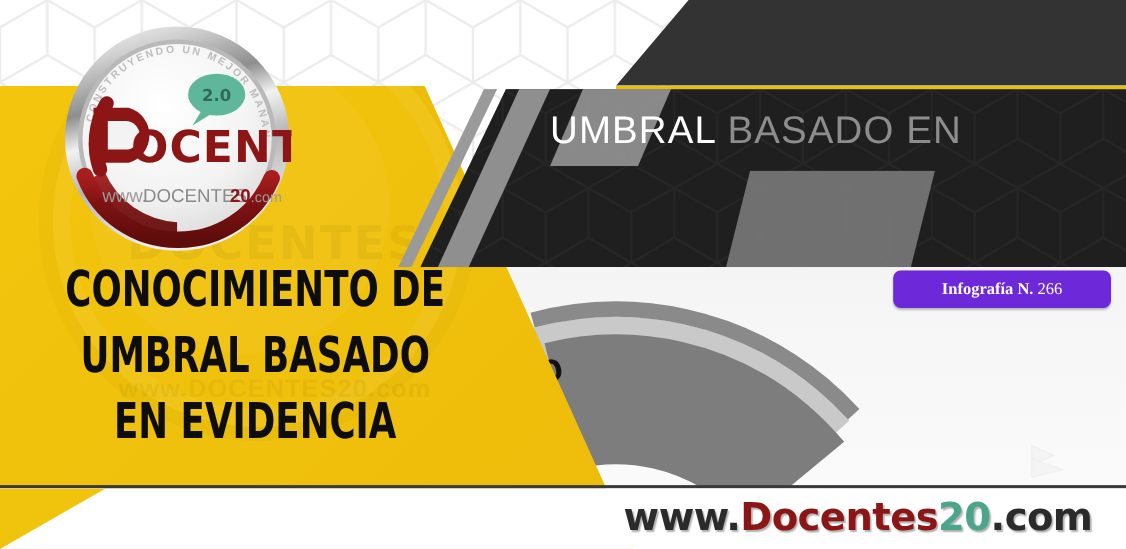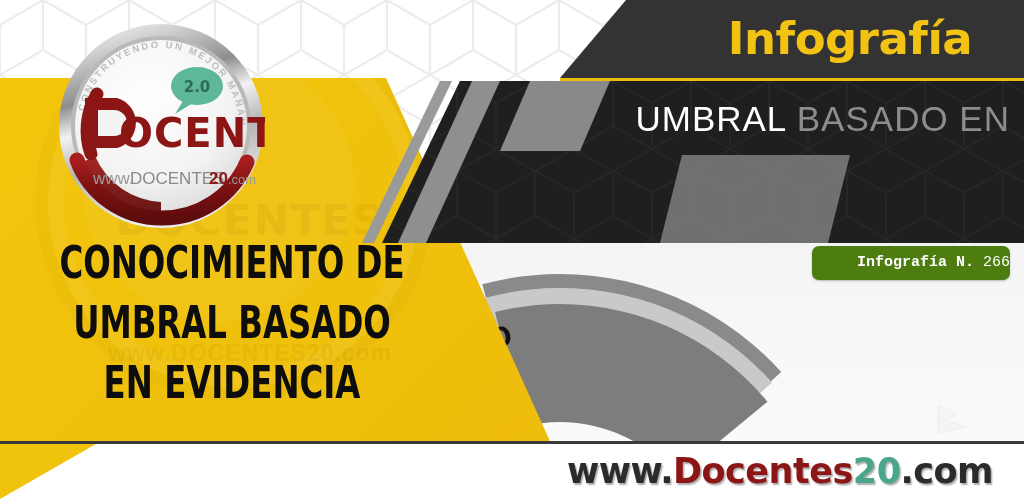--- a/index.html
+++ b/index.html
@@ -63,21 +63,21 @@
     z-index:5;
   }
   .grey-quad-d{
     position:absolute;left:660px;top:155px;width:190px;height:88px;
     background:#7f7f7f;opacity:.85;
     clip-path:polygon(22px 0, 190px 0, 168px 88px, 0px 88px);
     z-index:5;
   }
   .dark-title{
     position:absolute;left:500px;top:94px;width:510px;
-    text-align:right;z-index:8;
+    text-align:left;z-index:8;
     font-size:35px;line-height:50px;font-weight:400;
     letter-spacing:1px;
     font-family:"Liberation Sans", sans-serif;
   }
   .dark-title .w{color:#ffffff;}
   .dark-title .g{color:#8d8d8d;}
 
   
   .yellow-panel{
     position:absolute;left:0;top:78px;width:640px;height:421px;
@@ -124,24 +124,24 @@
 
   
   .logo{
     position:absolute;left:57px;top:22px;width:208px;height:208px;
     z-index:10;
   }
 
   
   .num-badge{
     position:absolute;left:812px;top:246px;width:198px;height:34px;
-    background:#4d7c0f;border-radius:7px;z-index:9;
-    text-align:right;line-height:34px;color:#ffffff;
+    background:#6d28d9;border-radius:7px;z-index:9;
+    text-align:center;line-height:34px;color:#ffffff;
     font-size:15px;
-    font-family:Liberation Mono, monospace;
+    font-family:Liberation Serif, serif;
     box-shadow:0 1px 2px rgba(0,0,0,.25);
   }
   .num-badge b{font-weight:bold;}
   .num-badge span.n{font-weight:400;}
 
   
   .diagram-area{
     position:absolute;left:0;top:243px;width:1024px;height:200px;
     background:linear-gradient(180deg,#f4f4f4 0%,#f7f7f7 40%,#fafafa 100%);
     z-index:2;overflow:hidden;
@@ -265,21 +265,20 @@
   <div class="grey-quad-b"></div>
   <div class="grey-quad-c"></div>
   <div class="grey-quad-d"></div>
 
   <div class="dark-title">
     <div><span class="w">UMBRAL</span><span class="g"> BASADO EN</span></div>
   </div>
 
   <div class="header-bar"></div>
   <div class="header-gold-line"></div>
-  <div class="header-title">Infografía</div>
 
   <div class="num-badge">
     <b>Infografía N.</b>
     <span class="n">266</span>
   </div>
 
   <div class="yellow-panel">
     <div class="yellow-ghost"></div>
     <div class="yellow-ghost2"></div>
     <div class="ghost-text">DOCENTES</div>

